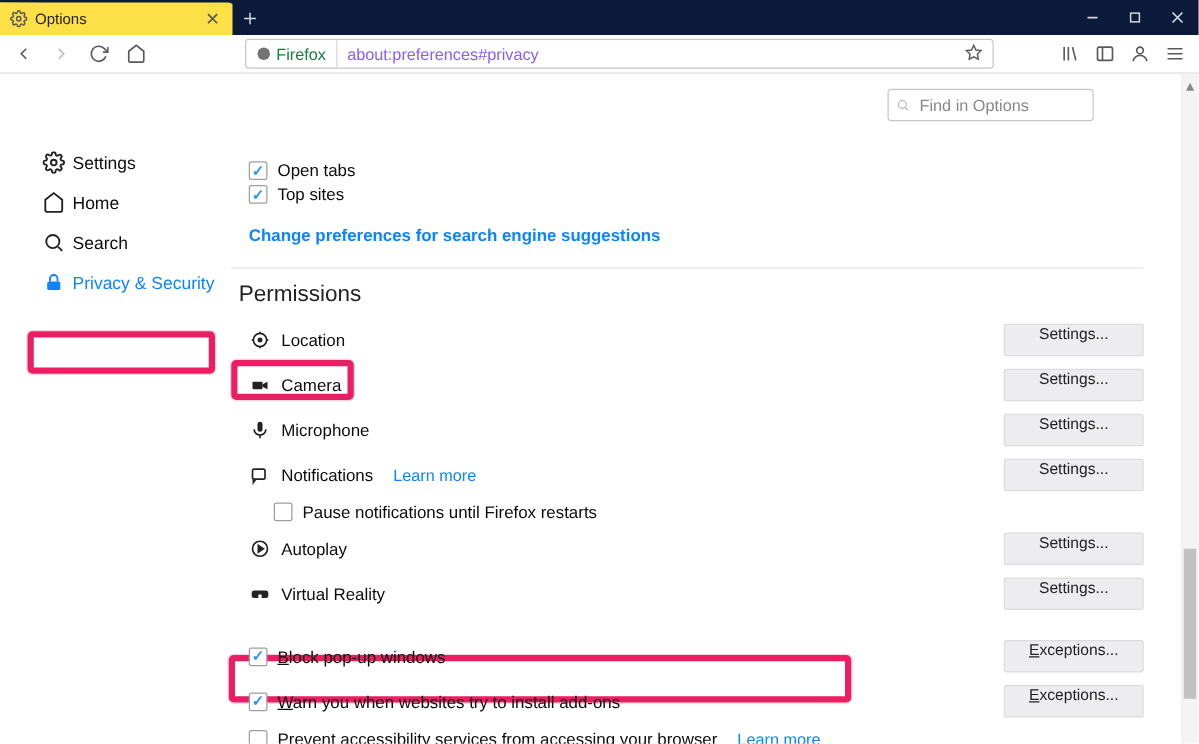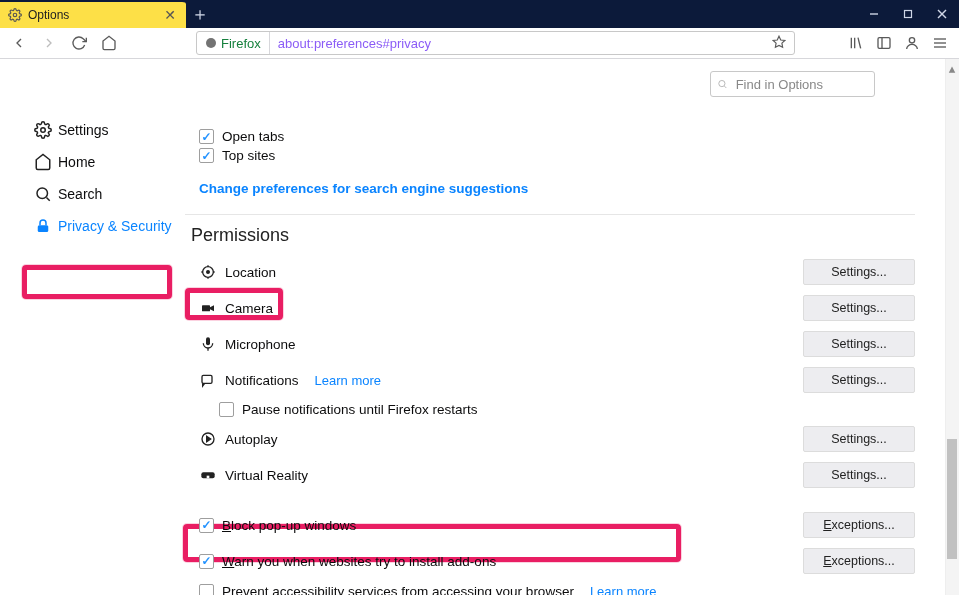--- a/index.html
+++ b/index.html
@@ -166,21 +166,21 @@
   }
   .perm-icon { width: 18px; height: 18px; display: inline-flex; align-items:center; justify-content:center; color:#222;}
   .perm-icon svg { width: 16px; height: 16px; }
   .perm-label { flex: 0 0 auto; font-size: 13.5px; }
   .perm-learn { margin-left: 8px; font-size: 13px; }
   .perm-spacer { flex: 1; }
   .btn {
     min-width: 112px; height: 26px;
     background: #ededf0; border: 1px solid #dcdcdc; border-radius: 2px;
     font-size: 12.5px; color: #222; cursor: pointer;
-    display: inline-flex; align-items: center; justify-content: center;
+    display: inline-flex; align-items: flex-start; justify-content: center;
     padding: 0 14px;
   }
   .indent { padding-left: 34px; }
 
   
   .hl {
     position: absolute;
     border: 5px solid #e91e63;
     border-radius: 4px;
     pointer-events: none;

